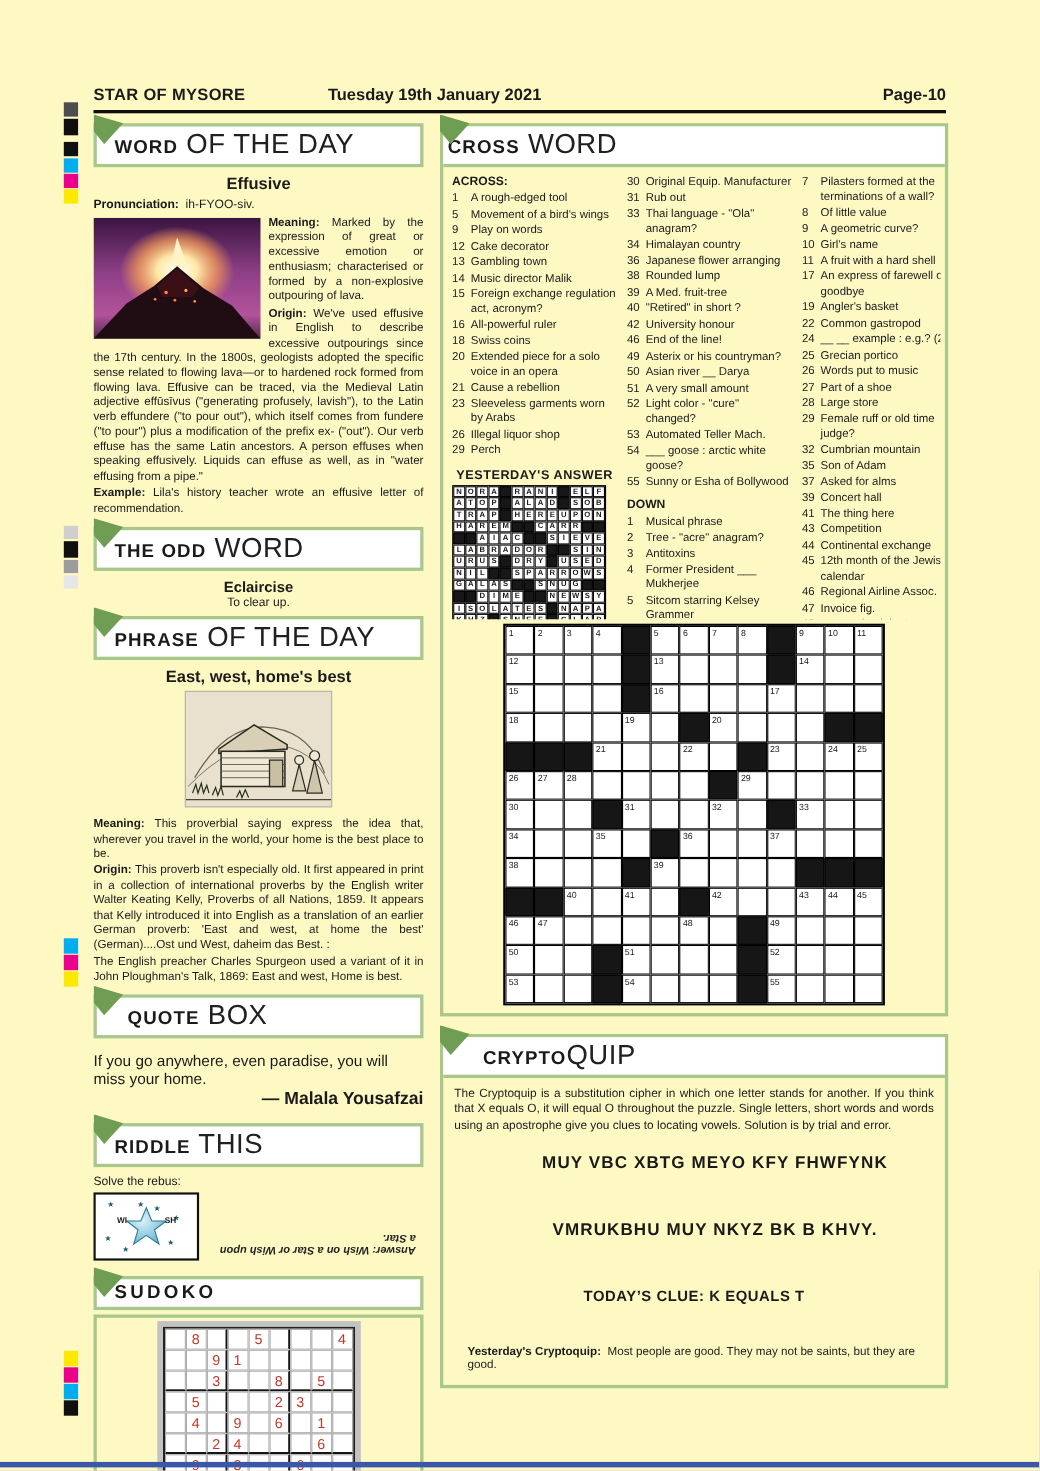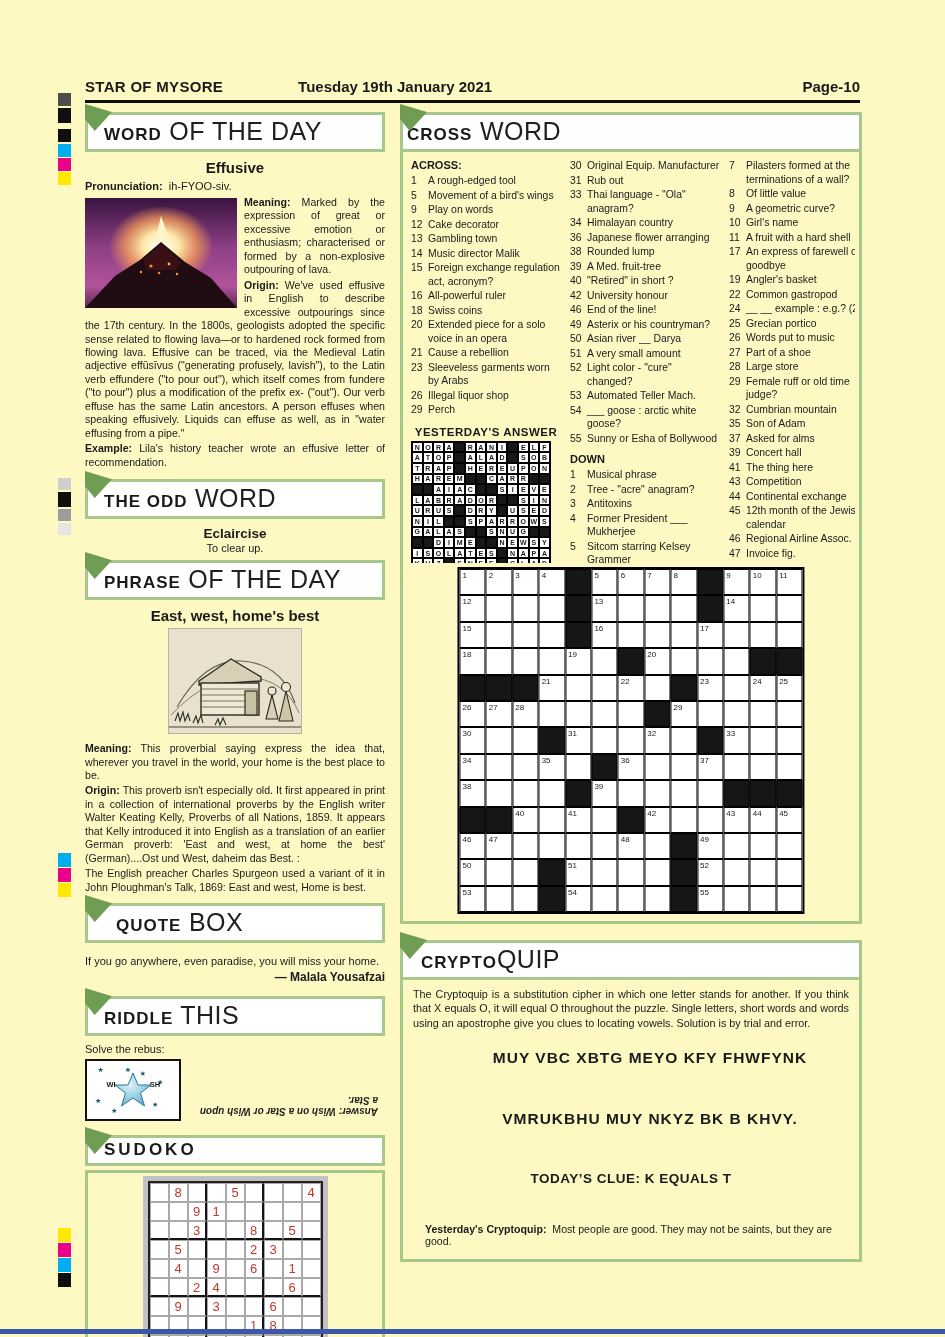--- a/index.html
+++ b/index.html
@@ -26,21 +26,21 @@
   
   .para{font-size:10.6px;line-height:1.27;text-align:justify;margin:0 0 2px 0;}
   .center-word{text-align:center;font-weight:bold;font-size:15px;margin:2px 0 4px 0;}
   .small-center{text-align:center;font-size:11px;margin:0 0 6px 0;}
   .pron-line{font-size:11px;margin:0 0 4px 0;}
   
   .volcano{float:left;width:152px;height:110px;margin:2px 7px 2px 0;}
   
   .house-wrap{text-align:center;margin:2px 0 4px 0;}
   
-  .quote-attr{text-align:right;font-weight:bold;font-size:12px;margin:3px 0 0 0;}
+  .quote-attr{text-align:right;font-weight:bold;font-size:16px;margin:3px 0 0 0;}
   
   .rebus-row{display:flex;align-items:flex-end;margin-top:4px;}
   .rebus-box{width:92px;height:58px;border:2.5px solid #111;background:#fff;}
   .rebus-answer{transform:rotate(180deg);font-weight:bold;font-style:italic;font-size:10px;
                 width:185px;margin-left:12px;margin-bottom:4px;color:#222;text-align:left;}
   
   .su-box{border:3px solid #a8c78a;margin-top:4px;padding:8px 8px 10px 8px;}
   .su-grid{display:grid;grid-template-columns:repeat(9,19px);grid-auto-rows:19px;
            width:fit-content;margin:0 auto;border:2px solid #222;outline:5px solid #c2c2c2;}
   .su-cell{border:1px solid #a9a9a9;box-sizing:border-box;display:flex;align-items:center;justify-content:center;
@@ -61,21 +61,21 @@
   .ans-grid{display:grid;grid-template-columns:repeat(13,10.6px);grid-auto-rows:10.6px;width:fit-content;border:1px solid #000;}
   .ans-cell{border:0.5px solid #000;box-sizing:border-box;display:flex;align-items:center;justify-content:center;
             font-size:7px;font-weight:bold;background:#fff;}
   .ans-cell.black{background:#171717;}
   .xw-grid{position:absolute;top:452px;left:50%;transform:translateX(-50%);
            display:grid;grid-template-columns:repeat(13,26.4px);grid-auto-rows:26.4px;border:2px solid #000;background:#fff;}
   .xw-cell{border:1px solid #000;box-sizing:border-box;font-size:8px;padding:1px 0 0 2px;background:#fff;}
   .xw-cell.black{background:#161616;}
   
   .cq-box{position:relative;border:3px solid #a8c78a;height:316px;margin-top:16px;}
-  .cq-box .sec-head{border:none;border-bottom:3px solid #a8c78a;margin:0;padding-left:18px;}
+  .cq-box .sec-head{border:none;border-bottom:3px solid #a8c78a;margin:0;padding-left:36px;}
   .cq-intro{position:absolute;top:44px;left:10px;right:10px;font-size:10.8px;line-height:1.32;text-align:justify;}
   .cq-line{position:absolute;left:0;right:0;text-align:center;font-weight:800;font-size:15.5px;letter-spacing:1px;padding-left:38px;}
   .cq-line1{top:106px;}
   .cq-line2{top:167px;text-align:center;}
   .cq-clue{position:absolute;left:0;right:0;top:228px;text-align:center;font-weight:800;font-size:13.5px;letter-spacing:.5px;}
   .cq-yest{position:absolute;left:22px;right:8px;bottom:12px;font-size:10.6px;}
   .cq-yest b{font-weight:800;}
   
   .footer-line{position:absolute;left:0;bottom:3px;width:945px;height:5px;background:#3c57a8;}
 </style>
@@ -181,21 +181,21 @@
         <line x1="0" y1="98" x2="132" y2="98" stroke="#4a4536" stroke-width="1.2"></line>
       </svg>
     </div>
     <p class="para"><b>Meaning:</b> <span>This proverbial saying express the idea that, wherever you travel in the world, your home is the best place to be.</span></p>
     <p class="para"><b>Origin:</b> <span>This proverb isn't especially old. It first appeared in print in a collection of international proverbs by the English writer Walter Keating Kelly, Proverbs of all Nations, 1859. It appears that Kelly introduced it into English as a translation of an earlier German proverb: 'East and west, at home the best' (German)....Ost und West, daheim das Best. :</span></p>
     <p class="para">The English preacher Charles Spurgeon used a variant of it in John Ploughman's Talk, 1869: East and west, Home is best.</p>
 
     <div class="sec-head" style="margin-top:9px;padding-left:28px;">
       <span class="flag"></span><span class="sec-bold">QUOTE</span><span class="sec-light"> BOX</span>
     </div>
-    <div style="font-size:11px;margin-top:12px;">If you go anywhere, even paradise, you will miss your home.</div>
+    <div style="font-size:14px;margin-top:12px;">If you go anywhere, even paradise, you will miss your home.</div>
     <div class="quote-attr">— Malala Yousafzai</div>
 
     <div class="sec-head" style="margin-top:12px;">
       <span class="flag"></span><span class="sec-bold">RIDDLE</span><span class="sec-light"> THIS</span>
     </div>
     <div style="font-size:11px;">Solve the rebus:</div>
     <div class="rebus-row">
       <svg class="rebus-box" viewBox="0 0 92 58">
         <defs>
           <radialGradient id="starg" cx="0.4" cy="0.35" r="0.8">

